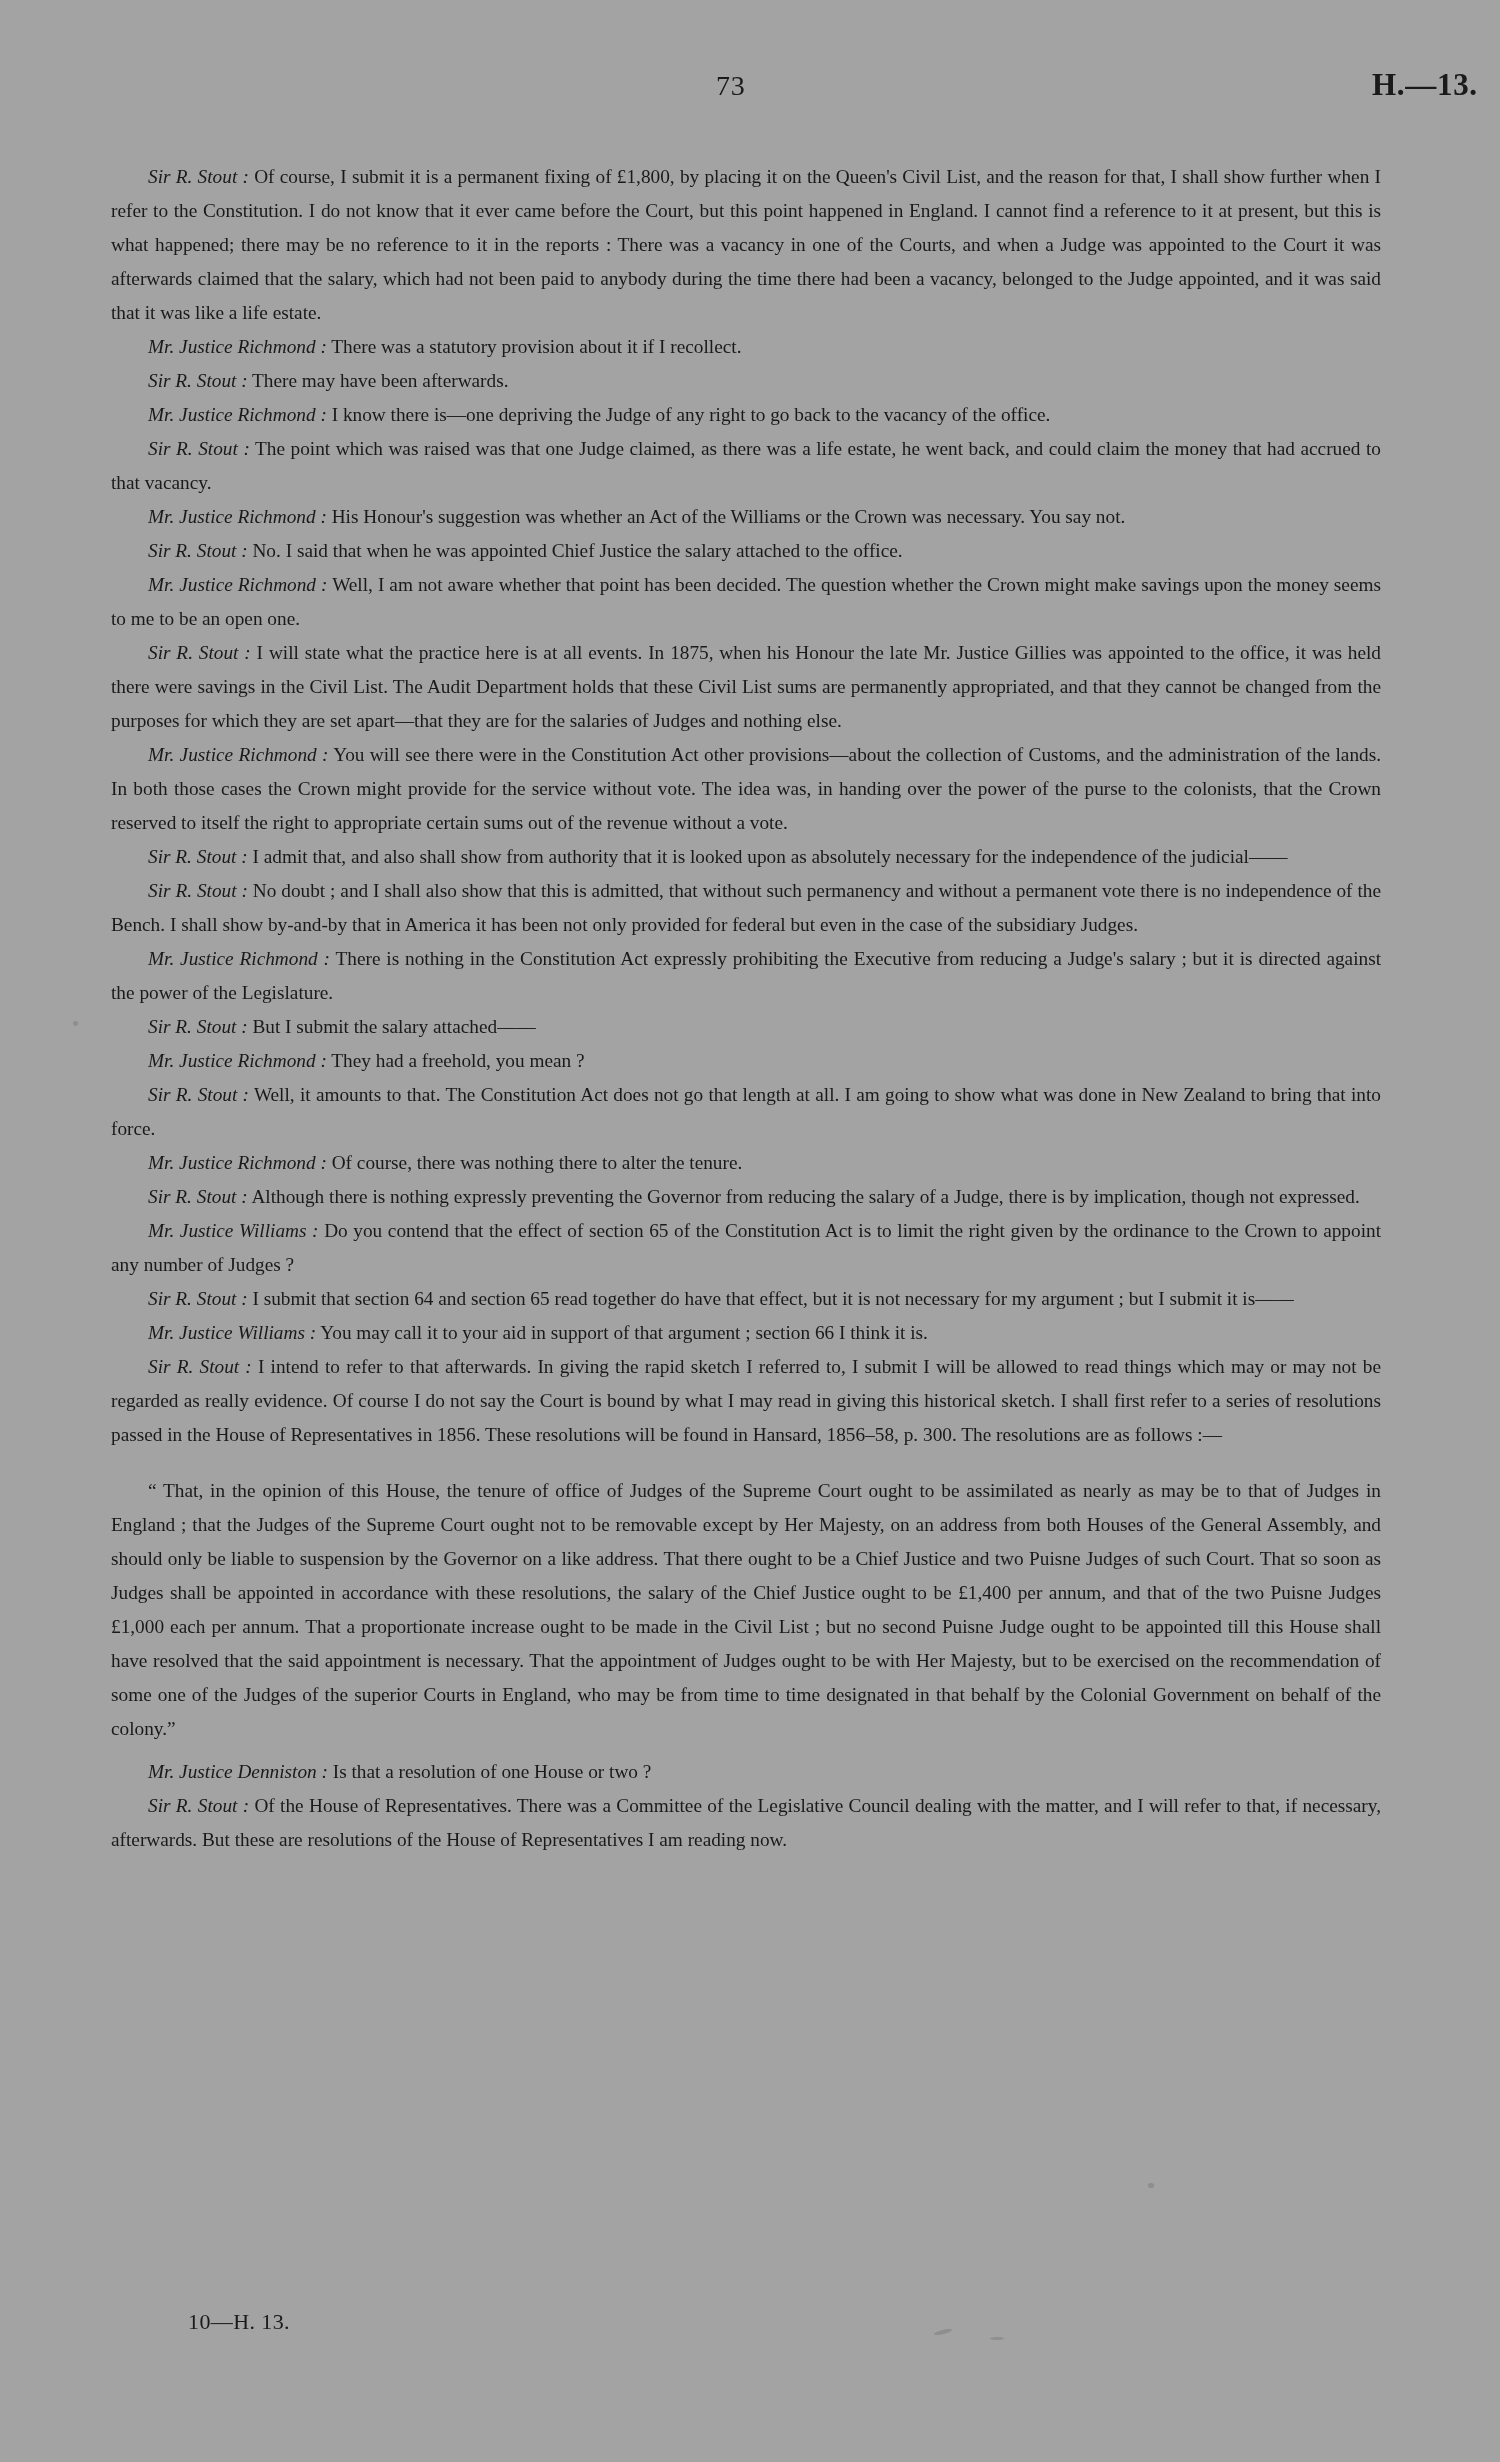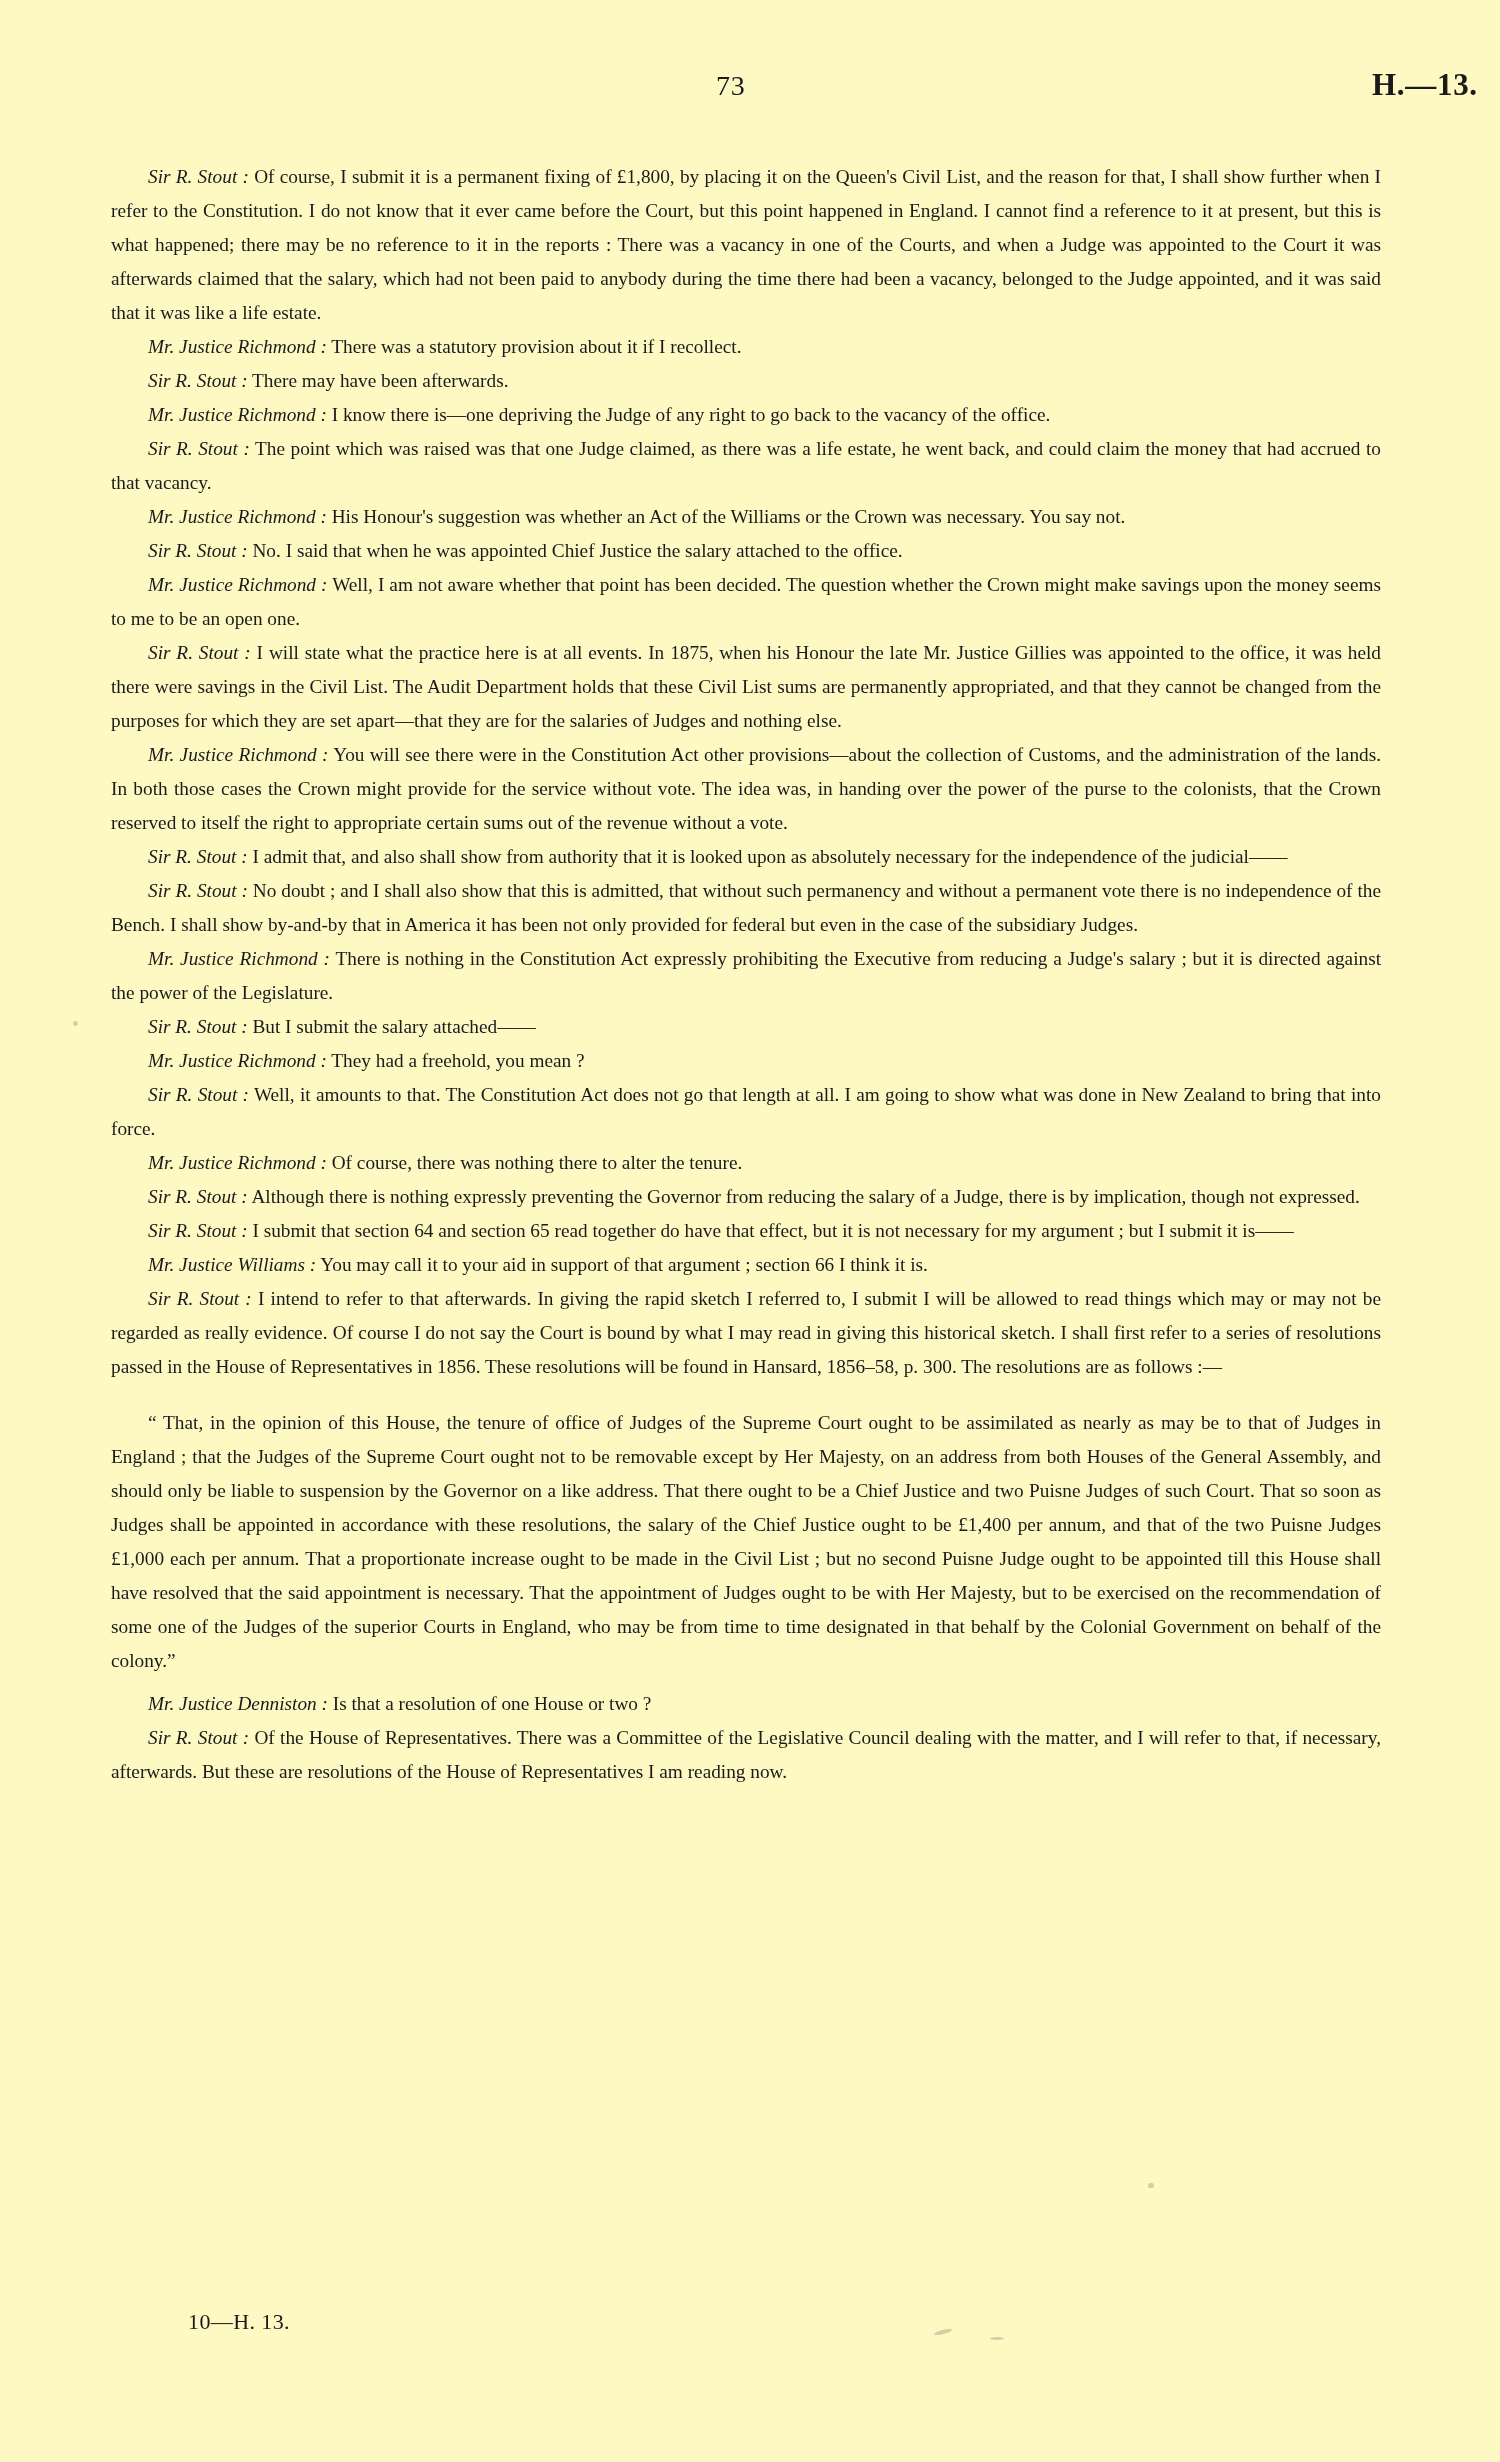--- a/index.html
+++ b/index.html
@@ -12,21 +12,21 @@
     height: 2462px;
     font-family: "Liberation Serif", serif;
     color: #1a1a1a;
     position: relative;
   }
   .page {
     position: relative;
     width: 1501px;
     height: 2462px;
     box-sizing: border-box;
-    background: #fef9c3;
+    background: #a3a3a3;
   }
   .folio-center {
     position: absolute;
     left: 716px;
     top: 70px;
     font-size: 28px;
     letter-spacing: 0.7px;
     font-weight: 400;
   }
   .folio-right {
@@ -118,20 +118,21 @@
     <p><span class="speaker">Sir R. Stout :</span><span> But I submit the salary attached——</span></p>
 
     <p><span class="speaker">Mr. Justice Richmond :</span><span> They had a freehold, you mean ?</span></p>
 
     <p><span class="speaker">Sir R. Stout :</span><span> Well, it amounts to that.  The Constitution Act does not go that length at all. I am going to show what was done in New Zealand to bring that into force.</span></p>
 
     <p><span class="speaker">Mr. Justice Richmond :</span><span> Of course, there was nothing there to alter the tenure.</span></p>
 
     <p><span class="speaker">Sir R. Stout :</span><span> Although there is nothing expressly preventing the Governor from reducing the salary of a Judge, there is by implication, though not expressed.</span></p>
 
+    <p><span class="speaker">Mr. Justice Williams :</span><span> Do you contend that the effect of section 65 of the Constitution Act is to limit the right given by the ordinance to the Crown to appoint any number of Judges ?</span></p>
 
     <p><span class="speaker">Sir R. Stout :</span><span> I submit that section 64 and section 65 read together do have that effect, but it is not necessary for my argument ; but I submit it is——</span></p>
 
     <p><span class="speaker">Mr. Justice Williams :</span><span> You may call it to your aid in support of that argument ; section 66 I think it is.</span></p>
 
     <p><span class="speaker">Sir R. Stout :</span><span> I intend to refer to that afterwards.  In giving the rapid sketch I referred to, I submit I will be allowed to read things which may or may not be regarded as really evidence. Of course I do not say the Court is bound by what I may read in giving this historical sketch.  I shall first refer to a series of resolutions passed in the House of Representatives in 1856.  These resolutions will be found in Hansard, 1856–58, p. 300.  The resolutions are as follows :—</span></p>
 
     <p class="quote">“ That, in the opinion of this House, the tenure of office of Judges of the Supreme Court ought to be assimilated as nearly as may be to that of Judges in England ; that the Judges of the Supreme Court ought not to be removable except by Her Majesty, on an address from both Houses of the General Assembly, and should only be liable to suspension by the Governor on a like address.  That there ought to be a Chief Justice and two Puisne Judges of such Court.  That so soon as Judges shall be appointed in accordance with these resolutions, the salary of the Chief Justice ought to be £1,400 per annum, and that of the two Puisne Judges £1,000 each per annum. That a proportionate increase ought to be made in the Civil List ; but no second Puisne Judge ought to be appointed till this House shall have resolved that the said appointment is necessary.  That the appointment of Judges ought to be with Her Majesty, but to be exercised on the recommendation of some one of the Judges of the superior Courts in England, who may be from time to time designated in that behalf by the Colonial Government on behalf of the colony.”</p>
 
     <p class="gap"><span class="speaker">Mr. Justice Denniston :</span><span> Is that a resolution of one House or two ?</span></p>

